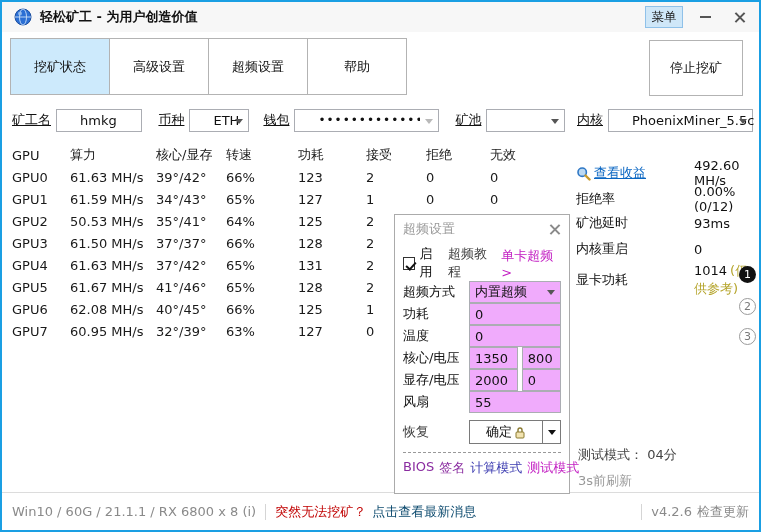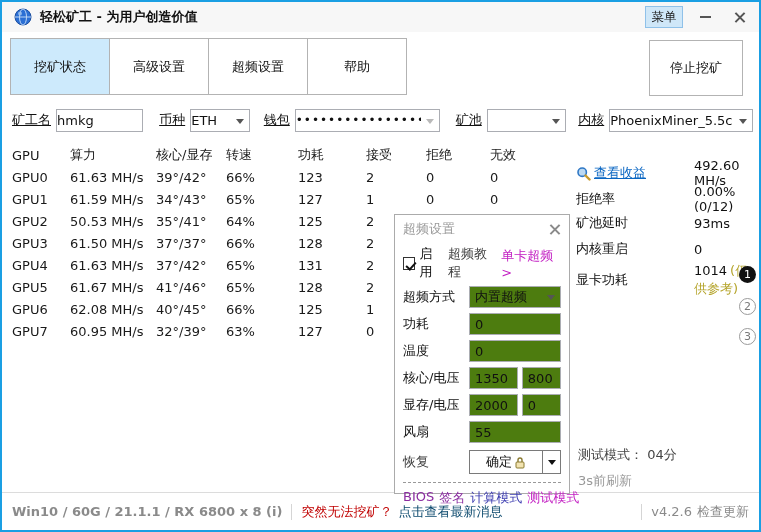--- a/index.html
+++ b/index.html
@@ -31,21 +31,21 @@
   .tab.active { background:#cdeafc; position:relative; z-index:2; }
   .stop-btn { position:absolute; top:38px; right:16px; width:94px; height:56px;
               border:1px solid #b3b3b3; background:#fff; display:flex; align-items:center;
               justify-content:center; font-size:13px; color:#111; }
 
   
   .formrow { position:absolute; top:106px; left:10px; right:6px; height:24px;
              display:flex; align-items:center; font-size:13px; color:#111; }
   .flabel { white-space:nowrap; margin-right:5px;text-decoration:underline; }
   .tbox { height:23px; border:1px solid #abadb3; background:#fff; display:flex;
-          align-items:center; padding:0 0; font-size:13px; color:#111; position:relative; }
+          align-items:center; padding:0 23px; font-size:13px; color:#111; position:relative; }
   .selbox { padding-right:18px; }
   .arrow { position:absolute; right:5px; top:9px; width:0; height:0;
            border-left:4px solid transparent; border-right:4px solid transparent;
            border-top:5px solid #555; }
   .arrow.dim { border-top-color:#b9b9b9; }
   .wallet-dots { letter-spacing:1px; font-size:12px; overflow:hidden; white-space:nowrap; }
 
   
   .gputable { position:absolute; top:142px; left:10px; width:556px; font-size:13px; color:#1a1a1a; }
   .trow { display:grid; grid-template-columns:58px 86px 70px 72px 68px 60px 64px 58px;
@@ -67,51 +67,51 @@
   .popup { position:absolute; left:392px; top:212px; width:176px; height:280px;
            background:#fff; border:1px solid #ababab; z-index:10; padding:5px 8px 4px 8px;
            font-size:13px; color:#111; }
   .pop-head { display:flex; align-items:center; height:18px; }
   .pop-title { color:#9a9a9a; font-size:13px; flex:1; }
   .pop-close { position:relative; width:12px; height:12px; cursor:pointer; }
   .pop-close::before,.pop-close::after { content:""; position:absolute; left:5px; top:0;
       width:2px; height:13px; background:#8a8a8a; }
   .pop-close::before { transform:rotate(45deg); }
   .pop-close::after { transform:rotate(-45deg); }
-  .pop-row { display:flex; align-items:center; margin-top:5px; }
+  .pop-row { display:flex; align-items:center; }
   .pop-check-row { margin-top:7px; gap:4px; }
   .checkbox { width:13px; height:13px; border:1px solid #333; background:#fff; position:relative; }
   .checkbox::after { content:""; position:absolute; left:2px; top:4px; width:8px; height:4px;
       border-left:2px solid #111; border-bottom:2px solid #111; transform:rotate(-48deg); }
   .lnk-violet { color:#404040; cursor:pointer; }
   .lnk-magenta { color:#c320c3; cursor:pointer; }
   .lnk-purple { color:#8a2ca0; cursor:pointer; }
   .lnk-navy { color:#3b3bb0; cursor:pointer; }
   .plabel { width:66px; white-space:nowrap; flex:none; }
-  .pfield { height:22px; border:1px solid #abadb3; background:#4d7c0f; display:flex;
+  .pfield { height:22px; border:1px solid #abadb3; background:#f0abfc; display:flex;
             align-items:center; padding:0 5px; position:relative; }
   .pfield.full { width:94px; }
   .pfield.sel { width:94px; padding-right:16px; }
   .pfield.pair1 { width:50px; margin-right:4px; }
   .pfield.pair2 { width:40px; }
   .ok-row { margin-top:7px; }
   .restore { width:66px; }
   .okbtn { width:94px; height:24px; border:1px solid #7a7a7a; display:flex; align-items:stretch; }
   .okmain { flex:1; display:flex; align-items:center; justify-content:center; gap:2px; }
   .okarrow { width:18px; border-left:1px solid #7a7a7a; display:flex; align-items:center; justify-content:center; }
   .okarrow .tri { width:0; height:0; border-left:4px solid transparent; border-right:4px solid transparent; border-top:5px solid #111; }
   .dashsep { border-top:1px dashed #999; margin-top:8px; }
   .pop-links { margin-top:6px; display:flex; gap:5px; white-space:nowrap; font-size:13px; }
 
   
   .session-duration { position:absolute; left:576px; top:444px; font-size:13px; color:#444; }
   .session-refresh  { position:absolute; left:576px; top:470px; font-size:13px; color:#999; }
   .statusbar { position:absolute; left:0; right:0; top:490px; bottom:0; border-top:1px solid #dcdcdc;
                display:flex; align-items:center; padding:0 10px; font-size:13px; background:#fff; }
-  .sys-info { color:#8a8a8a;font-weight:bold; }
+  .sys-info { color:#8a8a8a; }
   .vsep { width:1px; height:16px; background:#d5d5d5; margin:0 9px; }
   .alert-red { color:#c00000; }
   .alert-link { color:#0c4a6e; margin-left:6px; cursor:pointer; }
   .spacer { flex:1; }
   .version { color:#8a8a8a; }
   .update-link { color:#8a8a8a; margin-left:5px; cursor:pointer; }
 </style>
 </head>
 <body>
 

